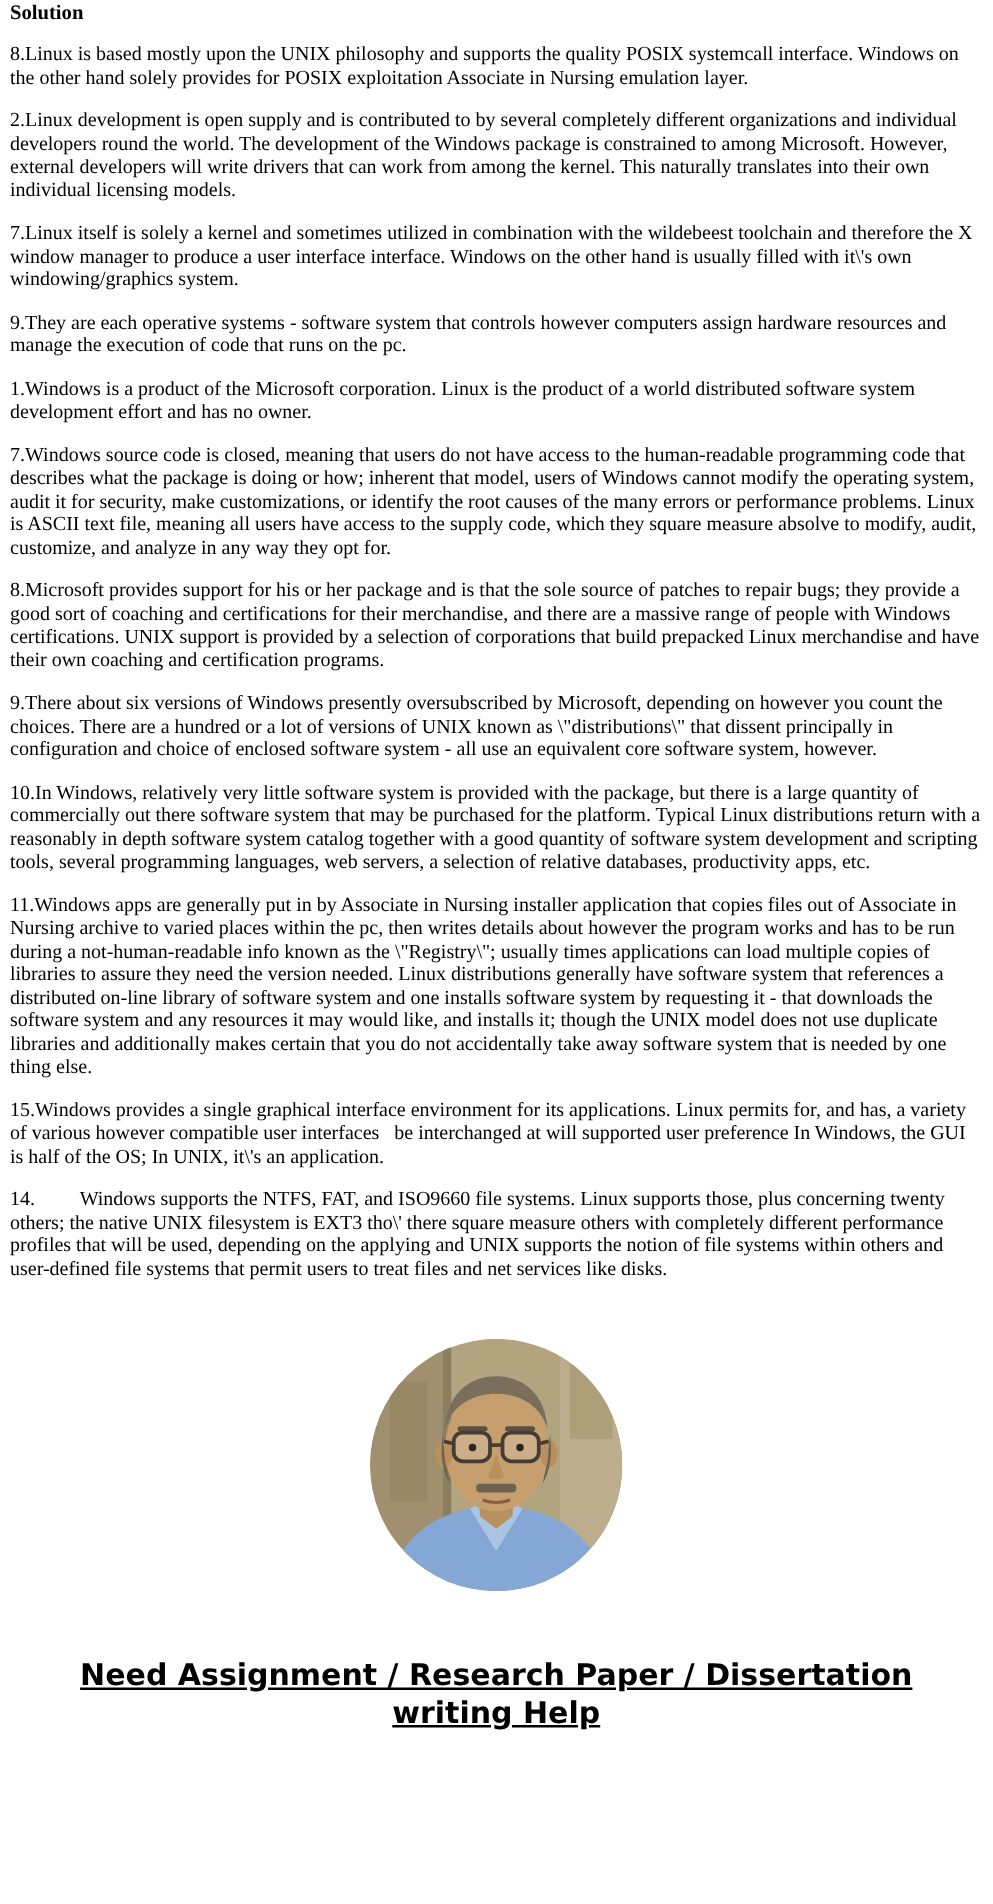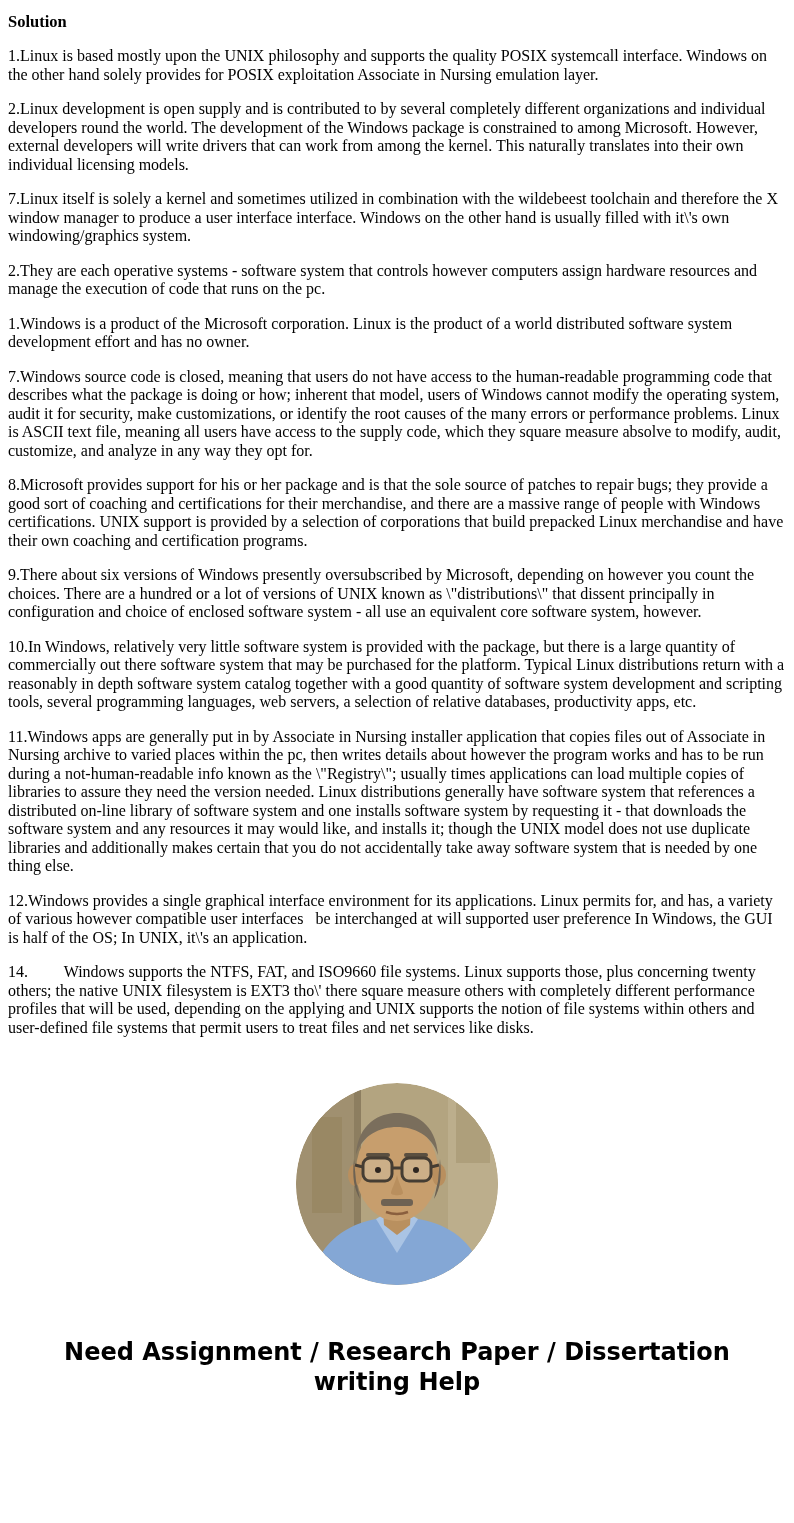--- a/index.html
+++ b/index.html
@@ -4,21 +4,21 @@
 <style>
   html, body { margin: 0; padding: 0; background: #ffffff; }
   body {
     width: 794px;
     min-height: 1523px;
     box-sizing: border-box;
     font-family: "Liberation Serif", serif;
     color: #000000;
     padding-bottom: 30px;
   }
-  .doc { padding: 13px 8px 0 8px; }
+  .doc { padding: 1px 8px 0 8px; }
   .doc-title {
     font-family: "Liberation Serif", serif;
     font-size: 16.5px;
     font-weight: bold;
     margin: 0;
     line-height: 18px;
   }
   .para {
     font-size: 16px;
     line-height: 18.5px;
@@ -39,39 +39,39 @@
   }
   .footer {
     margin: 52px 18px 0 18px;
     text-align: center;
     font-family: "DejaVu Sans", sans-serif;
     font-weight: bold;
     font-size: 24px;
     line-height: 30px;
     color: #000000;
   }
-  .footer-line { margin: 0; }
+  .footer-line { margin: 0; text-decoration: underline; }
 </style>
 </head>
 <body>
 
 <div class="doc">
   <h1 class="doc-title">Solution</h1>
 
-  <p class="para">1.Linux is based mostly upon the UNIX philosophy and supports the quality POSIX systemcall interface. Windows on the other hand solely provides for POSIX exploitation Associate in Nursing emulation layer.</p>
+  <p class="para">8.Linux is based mostly upon the UNIX philosophy and supports the quality POSIX systemcall interface. Windows on the other hand solely provides for POSIX exploitation Associate in Nursing emulation layer.</p>
   <p class="para">2.Linux development is open supply and is contributed to by several completely different organizations and individual developers round the world. The development of the Windows package is constrained to among Microsoft. However, external developers will write drivers that can work from among the kernel. This naturally translates into their own individual licensing models.</p>
   <p class="para">7.Linux itself is solely a kernel and sometimes utilized in combination with the wildebeest toolchain and therefore the X window manager to produce a user interface interface. Windows on the other hand is usually filled with it\'s own windowing/graphics system.</p>
-  <p class="para">2.They are each operative systems - software system that controls however computers assign hardware resources and manage the execution of code that runs on the pc.</p>
+  <p class="para">9.They are each operative systems - software system that controls however computers assign hardware resources and manage the execution of code that runs on the pc.</p>
   <p class="para">1.Windows is a product of the Microsoft corporation. Linux is the product of a world distributed software system development effort and has no owner.</p>
   <p class="para">7.Windows source code is closed, meaning that users do not have access to the human-readable programming code that describes what the package is doing or how; inherent that model, users of Windows cannot modify the operating system, audit it for security, make customizations, or identify the root causes of the many errors or performance problems. Linux is ASCII text file, meaning all users have access to the supply code, which they square measure absolve to modify, audit, customize, and analyze in any way they opt for.</p>
   <p class="para">8.Microsoft provides support for his or her package and is that the sole source of patches to repair bugs; they provide a good sort of coaching and certifications for their merchandise, and there are a massive range of people with Windows certifications. UNIX support is provided by a selection of corporations that build prepacked Linux merchandise and have their own coaching and certification programs.</p>
   <p class="para">9.There about six versions of Windows presently oversubscribed by Microsoft, depending on however you count the choices. There are a hundred or a lot of versions of UNIX known as \"distributions\" that dissent principally in configuration and choice of enclosed software system - all use an equivalent core software system, however.</p>
   <p class="para">10.In Windows, relatively very little software system is provided with the package, but there is a large quantity of commercially out there software system that may be purchased for the platform. Typical Linux distributions return with a reasonably in depth software system catalog together with a good quantity of software system development and scripting tools, several programming languages, web servers, a selection of relative databases, productivity apps, etc.</p>
   <p class="para">11.Windows apps are generally put in by Associate in Nursing installer application that copies files out of Associate in Nursing archive to varied places within the pc, then writes details about however the program works and has to be run during a not-human-readable info known as the \"Registry\"; usually times applications can load multiple copies of libraries to assure they need the version needed. Linux distributions generally have software system that references a distributed on-line library of software system and one installs software system by requesting it - that downloads the software system and any resources it may would like, and installs it; though the UNIX model does not use duplicate libraries and additionally makes certain that you do not accidentally take away software system that is needed by one thing else.</p>
-  <p class="para">12.Windows provides a single graphical interface environment for its applications. Linux permits for, and has, a variety of various however compatible user interfaces   be interchanged at will supported user preference In Windows, the GUI is half of the OS; In UNIX, it\'s an application.</p>
+  <p class="para">15.Windows provides a single graphical interface environment for its applications. Linux permits for, and has, a variety of various however compatible user interfaces   be interchanged at will supported user preference In Windows, the GUI is half of the OS; In UNIX, it\'s an application.</p>
   <p class="para">14.         Windows supports the NTFS, FAT, and ISO9660 file systems. Linux supports those, plus concerning twenty others; the native UNIX filesystem is EXT3 tho\' there square measure others with completely different performance profiles that will be used, depending on the applying and UNIX supports the notion of file systems within others and user-defined file systems that permit users to treat files and net services like disks.</p>
 </div>
 
 <div class="avatar-wrap">
   <svg class="avatar" width="202" height="202" viewBox="0 0 202 202" xmlns="http://www.w3.org/2000/svg" aria-hidden="true">
     <defs>
       <clipPath id="avatar-circle-clip">
           <circle cx="101" cy="101" r="101"></circle>
         </clipPath>
     </defs>

